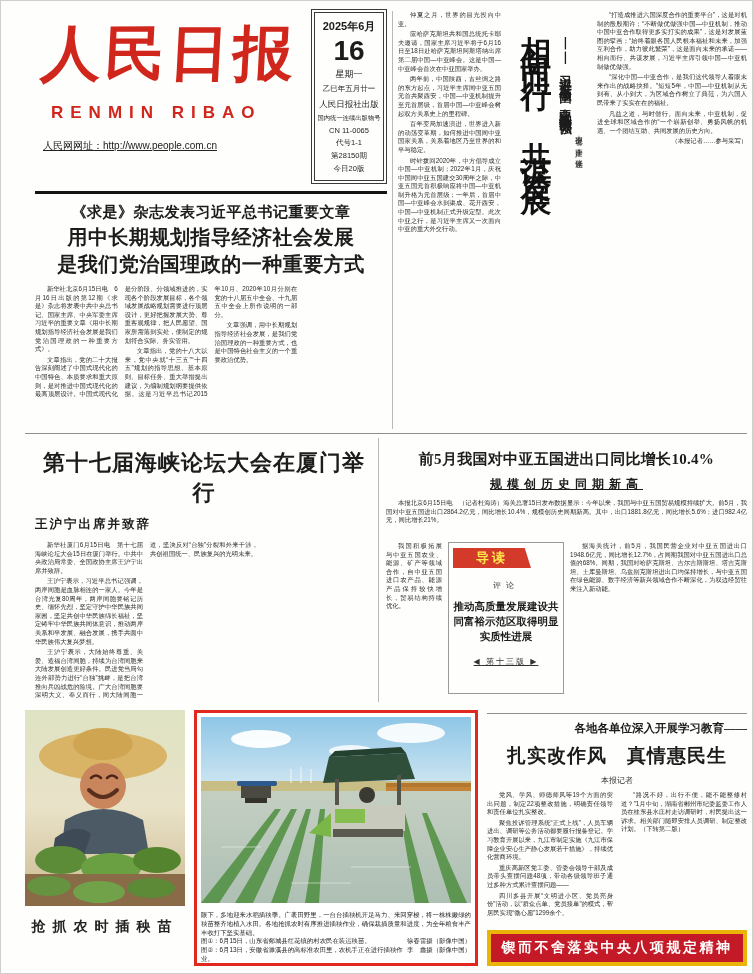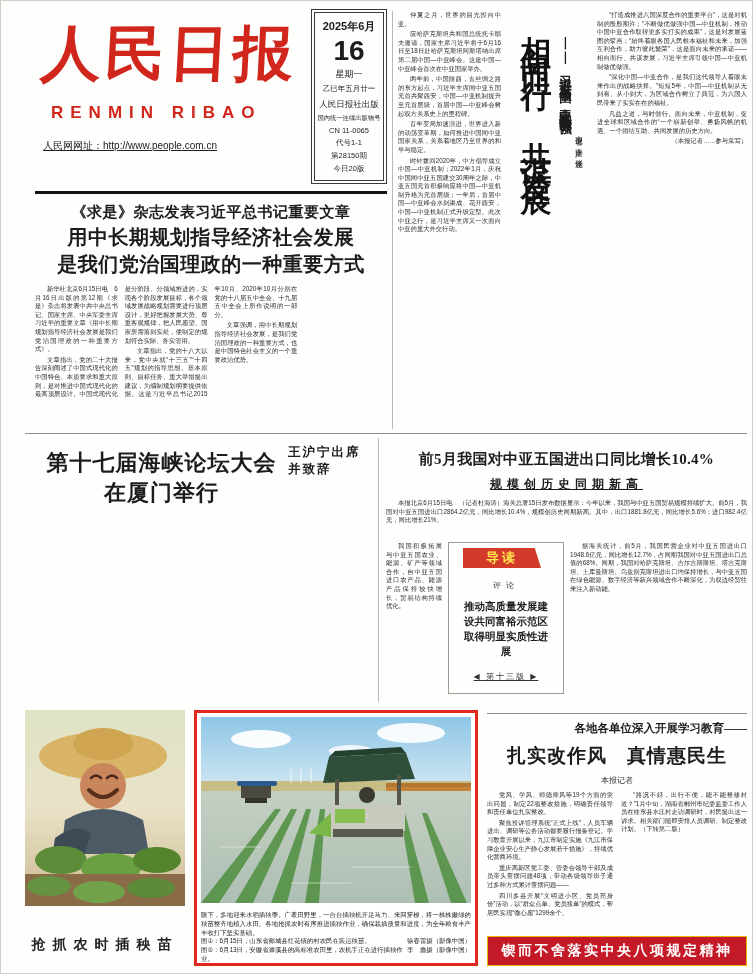--- a/index.html
+++ b/index.html
@@ -36,51 +36,51 @@
   .sum-col1{width:103px;height:100%;}
   .cluster{width:96px;display:flex;justify-content:center;}
   .v{writing-mode:vertical-rl;text-orientation:upright;}
   .sum-title{font-size:31px;font-weight:bold;letter-spacing:15px;height:414px;color:#111;}
   .sum-sub{font-size:12.5px;font-weight:bold;letter-spacing:2px;height:360px;margin-top:26px;text-orientation:mixed;}
   .sum-byline{font-size:7.5px;letter-spacing:1px;height:180px;margin-top:118px;color:#333;}
   .sum-col2{flex:1;height:100%;}
   .endnote{text-align:right;text-indent:0 !important;}
   
   .mid-flex{display:flex;height:268px;padding:0 5px 0 34px;box-sizing:border-box;}
-  .forum{width:338px;display:flex;}
+  .forum{width:338px;display:flex;flex-direction:column;}
   .forum-h{font-size:22px;font-weight:bold;text-align:center;letter-spacing:1px;margin-top:12px;}
   .forum-sub{font-size:12.5px;text-align:left;margin:8px 0 8px 0;font-weight:bold;letter-spacing:2px;}
   .forum-body{flex:1;column-count:3;column-gap:7px;column-fill:auto;}
   .trade{flex:1;display:flex;flex-direction:column;padding-left:2px;}
   .trade-h{font-size:15px;font-weight:bold;text-align:center;margin-top:14px;letter-spacing:0.3px;}
   .trade-sub{font-size:12px;text-align:center;letter-spacing:5px;margin:7px 0 6px 0;font-weight:bold;text-decoration:underline;}
   .trade-lead{height:40px;margin-bottom:3px;}
   .trade-row{display:flex;flex:1;gap:6px;}
   .trade-colA{width:56px;}
-  .daodu{width:116px;border:1px solid #9a9a96;box-sizing:border-box;padding:5px 14px;height:152px;}
+  .daodu{width:116px;border:1px solid #9a9a96;box-sizing:border-box;padding:5px 4px;height:152px;}
   .daodu-tab{width:78px;height:20px;background:#d43a2a;color:#ffe84d;font-size:13px;font-weight:bold;text-align:center;line-height:20px;letter-spacing:3px;clip-path:polygon(0 0,92% 0,100% 100%,0 100%);}
   .daodu-sec{font-size:8px;letter-spacing:5px;text-align:center;color:#444;margin-top:12px;}
   .daodu-title{font-size:10.5px;font-weight:bold;text-align:center;line-height:15px;margin-top:8px;}
   .daodu-nav{font-size:8px;text-align:center;margin-top:12px;letter-spacing:2px;color:#333;text-decoration:underline;}
   .trade-colB{flex:1;}
   
   .bot-flex{display:flex;padding:6px 5px 0 24px;box-sizing:border-box;gap:9px;height:262px;}
   .photo-card{width:160px;}
   .photo-card svg{display:block;}
-  .photo-cap{font-size:14px;letter-spacing:7px;text-align:center;margin-top:30px;font-weight:bold;color:#222;}
+  .photo-cap{font-size:14px;letter-spacing:7px;text-align:center;margin-top:12px;font-weight:bold;color:#222;}
   .red-box{width:284px;border:3px solid #e0281e;box-sizing:border-box;padding:4px;background:#fff;}
   .box-cap{font-size:6.4px;line-height:8.8px;text-align:justify;margin-top:4px;color:#222;}
   .cap-row{display:flex;justify-content:space-between;font-size:6.4px;line-height:8.8px;color:#222;}
   .cap-row .cr{white-space:nowrap;margin-left:4px;}
   .style-art{flex:1;display:flex;flex-direction:column;}
   .style-kicker{font-size:11.5px;font-weight:bold;text-align:right;margin-top:4px;}
   .style-h{font-size:19px;font-weight:bold;text-align:center;letter-spacing:1px;margin-top:7px;}
   .style-by{font-size:8px;text-align:center;margin:6px 0 5px 0;color:#333;}
   .style-body{flex:1;column-count:2;column-gap:8px;column-fill:auto;}
-  .banner{background:#c41926;color:#fff;font-weight:bold;font-size:14px;letter-spacing:2.5px;text-align:center;padding:5px 0;margin-top:5px;border:1px solid #eab308;}
+  .banner{background:#c41926;color:#fff;font-weight:bold;font-size:14px;letter-spacing:2.5px;text-align:center;padding:5px 0;margin-top:5px;border:4px solid #eab308;}
   .full-rule{height:1px;background:#8f8f8b;margin:2px 5px 2px 24px;}
 </style>
 </head>
 <body>
 
 <div class="page">
 
   <div class="top-flex">
     <div class="left-zone">
       <div class="mast-row">

